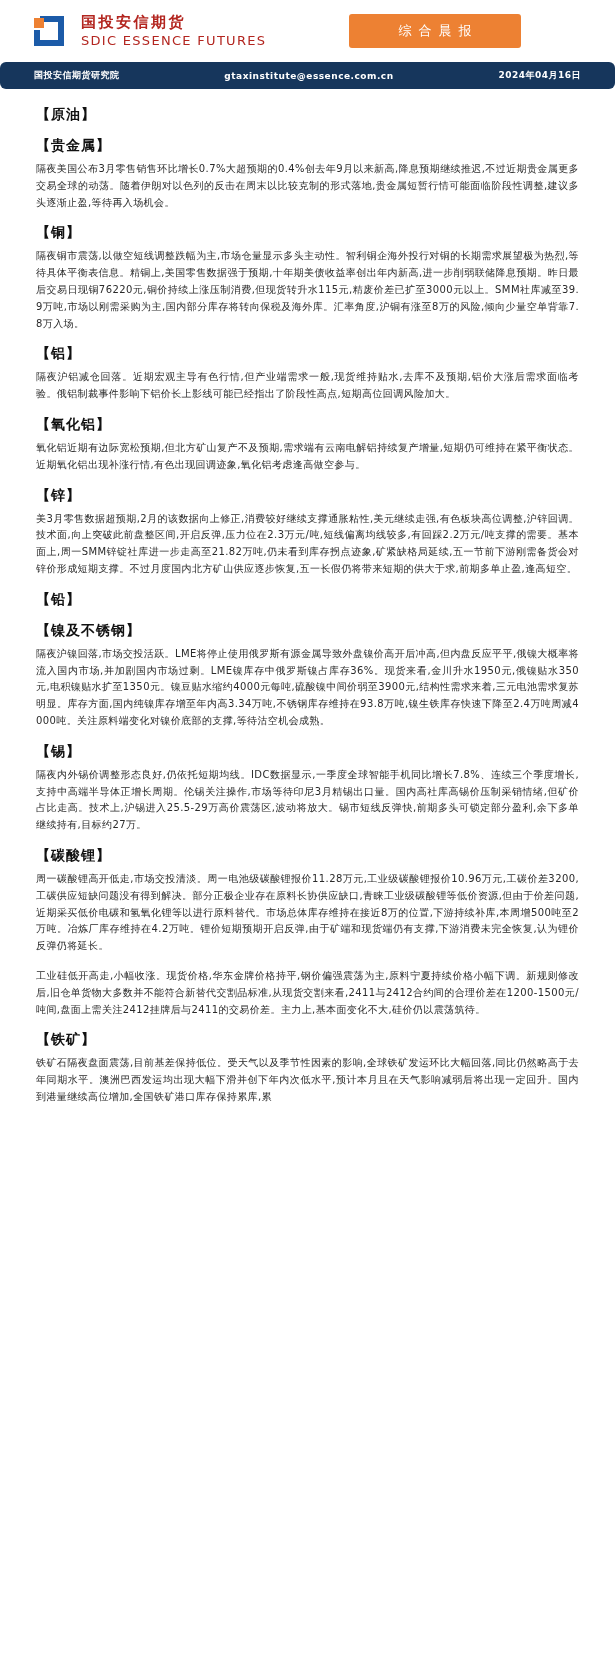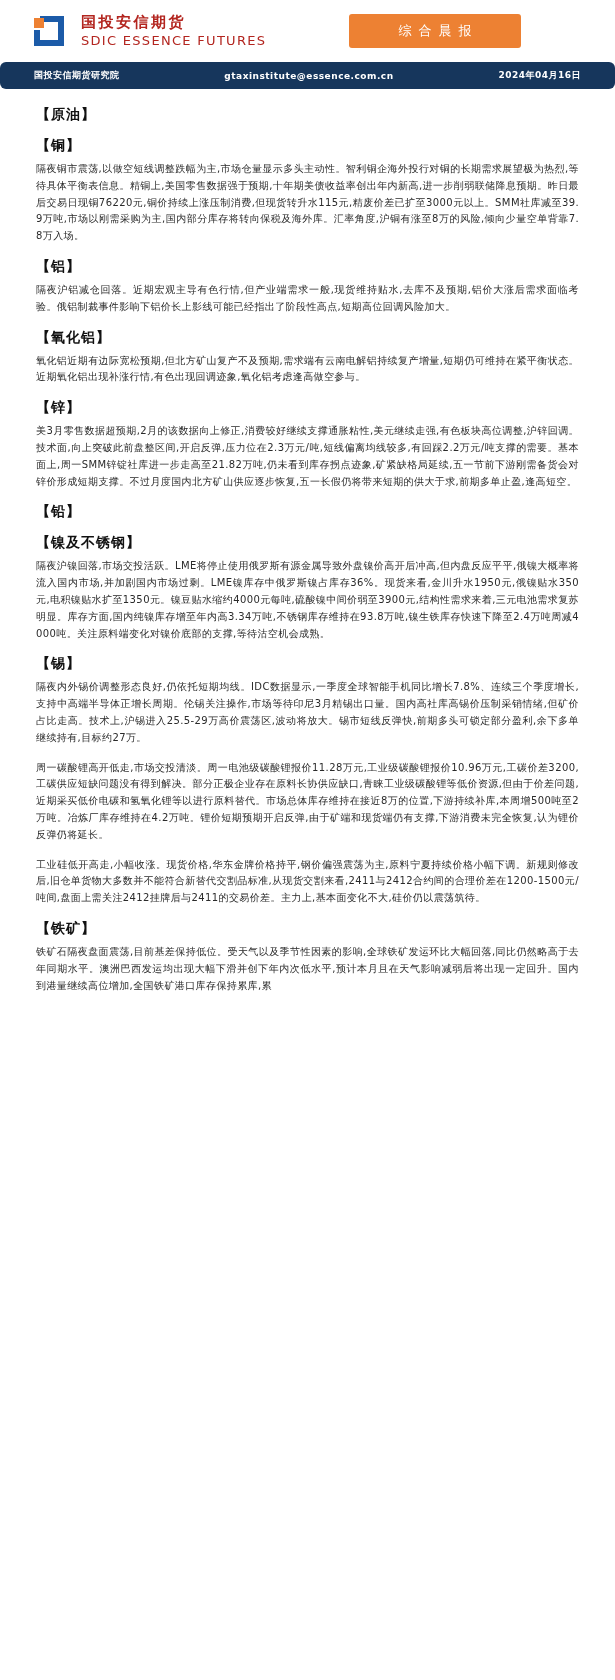--- a/index.html
+++ b/index.html
@@ -113,20 +113,24 @@
   <span>国投安信期货研究院</span>
   <span>gtaxinstitute@essence.com.cn</span>
   <span>2024年04月16日</span>
 </div>
 
 <main id="sections">
     <section class="sec">
       <h2 class="sec-title">【原油】</h2>
     </section>
     <section class="sec">
+      <h2 class="sec-title">【贵金属】</h2>
+      <p class="sec-body">隔夜美国公布3月零售销售环比增长0.7%大超预期的0.4%创去年9月以来新高,降息预期继续推迟,不过近期贵金属更多交易全球的动荡。随着伊朗对以色列的反击在周末以比较克制的形式落地,贵金属短暂行情可能面临阶段性调整,建议多头逐渐止盈,等待再入场机会。</p>
+    </section>
+    <section class="sec">
       <h2 class="sec-title">【铜】</h2>
       <p class="sec-body">隔夜铜市震荡,以做空短线调整跌幅为主,市场仓量显示多头主动性。智利铜企海外投行对铜的长期需求展望极为热烈,等待具体平衡表信息。精铜上,美国零售数据强于预期,十年期美债收益率创出年内新高,进一步削弱联储降息预期。昨日最后交易日现铜76220元,铜价持续上涨压制消费,但现货转升水115元,精废价差已扩至3000元以上。SMM社库减至39.9万吨,市场以刚需采购为主,国内部分库存将转向保税及海外库。汇率角度,沪铜有涨至8万的风险,倾向少量空单背靠7.8万入场。</p>
     </section>
     <section class="sec">
       <h2 class="sec-title">【铝】</h2>
       <p class="sec-body">隔夜沪铝减仓回落。近期宏观主导有色行情,但产业端需求一般,现货维持贴水,去库不及预期,铝价大涨后需求面临考验。俄铝制裁事件影响下铝价长上影线可能已经指出了阶段性高点,短期高位回调风险加大。</p>
     </section>
     <section class="sec">
       <h2 class="sec-title">【氧化铝】</h2>
       <p class="sec-body">氧化铝近期有边际宽松预期,但北方矿山复产不及预期,需求端有云南电解铝持续复产增量,短期仍可维持在紧平衡状态。近期氧化铝出现补涨行情,有色出现回调迹象,氧化铝考虑逢高做空参与。</p>
@@ -140,20 +144,21 @@
     </section>
     <section class="sec">
       <h2 class="sec-title">【镍及不锈钢】</h2>
       <p class="sec-body">隔夜沪镍回落,市场交投活跃。LME将停止使用俄罗斯有源金属导致外盘镍价高开后冲高,但内盘反应平平,俄镍大概率将流入国内市场,并加剧国内市场过剩。LME镍库存中俄罗斯镍占库存36%。现货来看,金川升水1950元,俄镍贴水350元,电积镍贴水扩至1350元。镍豆贴水缩约4000元每吨,硫酸镍中间价弱至3900元,结构性需求来着,三元电池需求复苏明显。库存方面,国内纯镍库存增至年内高3.34万吨,不锈钢库存维持在93.8万吨,镍生铁库存快速下降至2.4万吨周减4000吨。关注原料端变化对镍价底部的支撑,等待沽空机会成熟。</p>
     </section>
     <section class="sec">
       <h2 class="sec-title">【锡】</h2>
       <p class="sec-body">隔夜内外锡价调整形态良好,仍依托短期均线。IDC数据显示,一季度全球智能手机同比增长7.8%、连续三个季度增长,支持中高端半导体正增长周期。伦锡关注操作,市场等待印尼3月精锡出口量。国内高社库高锡价压制采销情绪,但矿价占比走高。技术上,沪锡进入25.5-29万高价震荡区,波动将放大。锡市短线反弹快,前期多头可锁定部分盈利,余下多单继续持有,目标约27万。</p>
     </section>
     <section class="sec">
+      <h2 class="sec-title">【碳酸锂】</h2>
       <p class="sec-body">周一碳酸锂高开低走,市场交投清淡。周一电池级碳酸锂报价11.28万元,工业级碳酸锂报价10.96万元,工碳价差3200,工碳供应短缺问题没有得到解决。部分正极企业存在原料长协供应缺口,青睐工业级碳酸锂等低价资源,但由于价差问题,近期采买低价电碳和氢氧化锂等以进行原料替代。市场总体库存维持在接近8万的位置,下游持续补库,本周增500吨至2万吨。冶炼厂库存维持在4.2万吨。锂价短期预期开启反弹,由于矿端和现货端仍有支撑,下游消费未完全恢复,认为锂价反弹仍将延长。</p>
     </section>
     <section class="sec">
       <p class="sec-body">工业硅低开高走,小幅收涨。现货价格,华东金牌价格持平,钢价偏强震荡为主,原料宁夏持续价格小幅下调。新规则修改后,旧仓单货物大多数并不能符合新替代交割品标准,从现货交割来看,2411与2412合约间的合理价差在1200-1500元/吨间,盘面上需关注2412挂牌后与2411的交易价差。主力上,基本面变化不大,硅价仍以震荡筑待。</p>
     </section>
     <section class="sec">
       <h2 class="sec-title">【铁矿】</h2>
       <p class="sec-body">铁矿石隔夜盘面震荡,目前基差保持低位。受天气以及季节性因素的影响,全球铁矿发运环比大幅回落,同比仍然略高于去年同期水平。澳洲巴西发运均出现大幅下滑并创下年内次低水平,预计本月且在天气影响减弱后将出现一定回升。国内到港量继续高位增加,全国铁矿港口库存保持累库,累</p>
     </section>
   </main>

